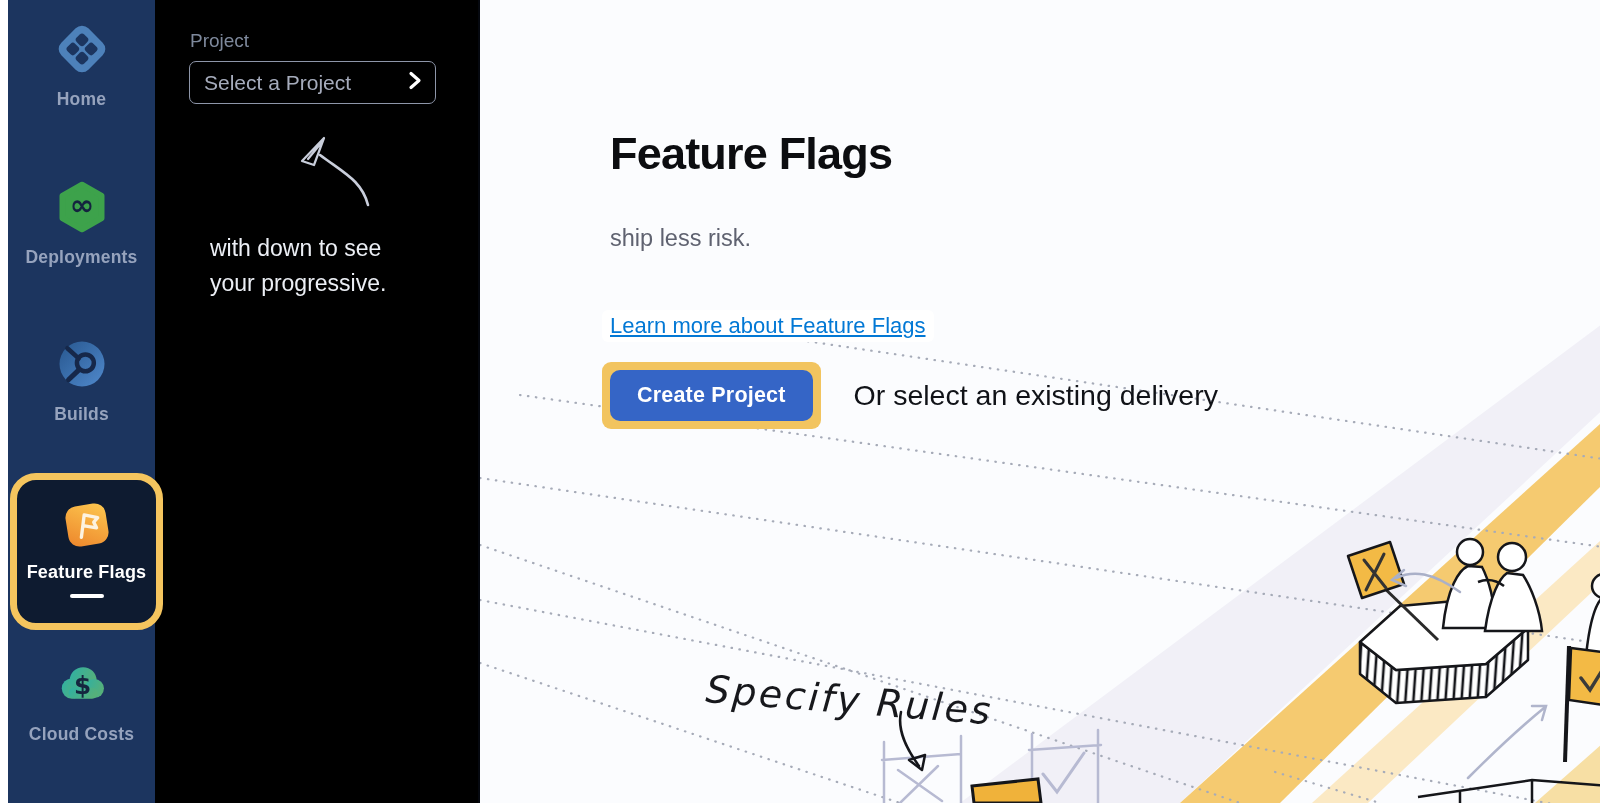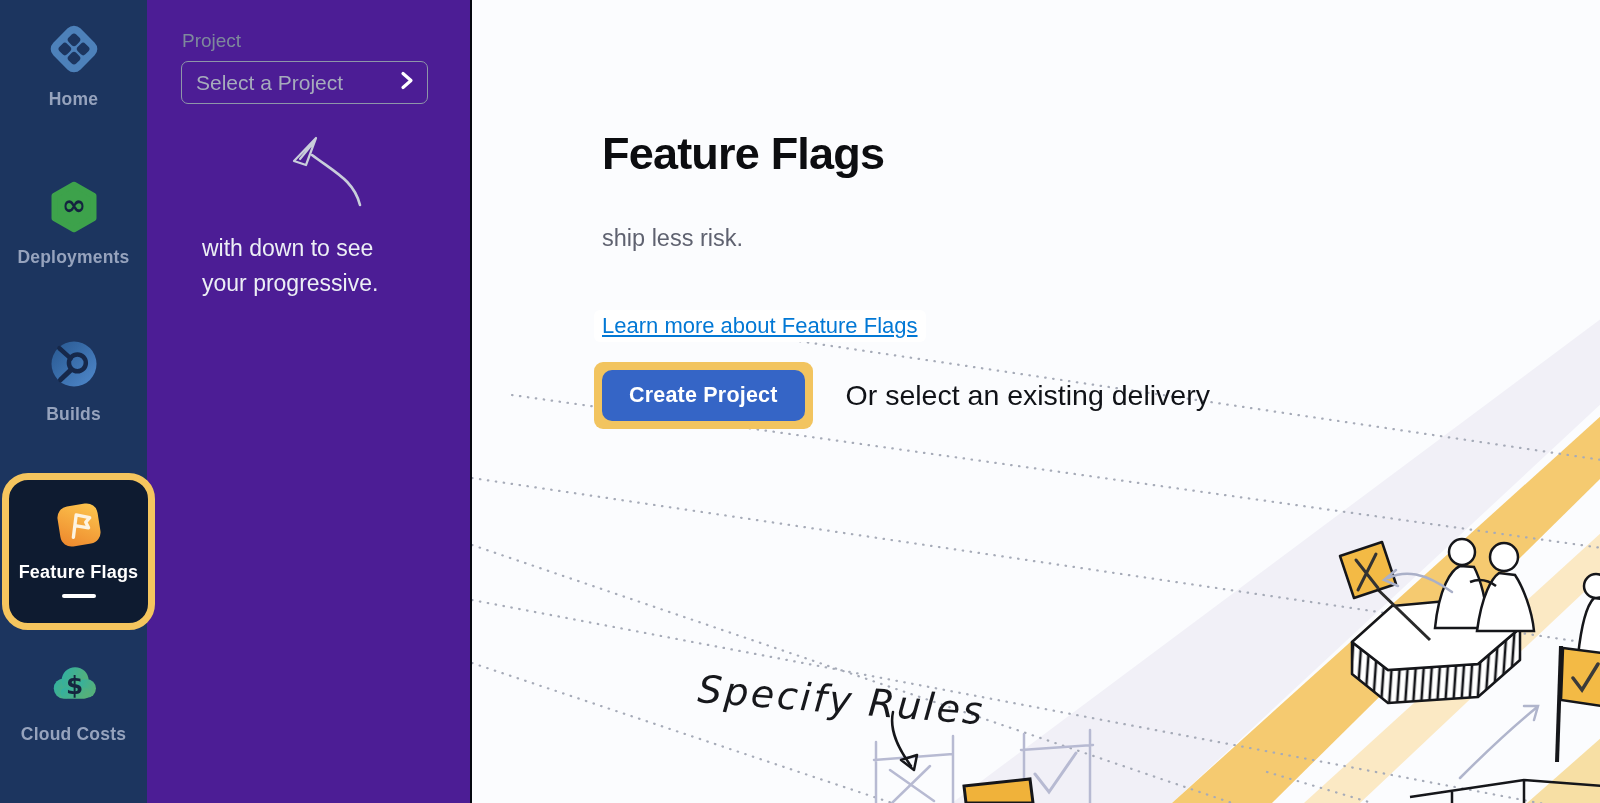--- a/index.html
+++ b/index.html
@@ -1,32 +1,32 @@
 <!DOCTYPE html>
 <html><head>
 <meta charset="utf-8">
 <style>
   html,body{margin:0;padding:0;background:#fff;}
   body{width:1600px;height:803px;overflow:hidden;font-family:"Liberation Sans",sans-serif;}
   .app{display:flex;width:1600px;height:803px;}
 
   
-  .rail{position:relative;width:147px;flex:0 0 147px;background:#1c355f;z-index:4;}
+  .rail{position:relative;width:147px;flex:0 0 147px;background:#1c355f;z-index:4;margin-left:8px;}
   .nav-item{position:absolute;left:0;width:147px;display:flex;flex-direction:column;align-items:center;cursor:pointer;}
   .nav-icon{width:54px;height:54px;display:flex;align-items:center;justify-content:center;}
   .nav-label{margin-top:13px;font-size:17.5px;font-weight:600;color:#96a3bd;letter-spacing:.2px;}
   .nav-active{position:absolute;top:473px;left:2px;width:153px;height:157px;box-sizing:border-box;
     border:7px solid #f5c55e;border-radius:26px;background:#0e1b30;z-index:5;
     display:flex;flex-direction:column;align-items:center;cursor:pointer;}
   .nav-active .nav-icon{margin-top:18px;}
   .nav-active .nav-label{margin-top:10px;color:#ffffff;font-weight:700;font-size:18px;}
   .active-underline{margin-top:11px;width:34px;height:4px;border-radius:2px;background:#ffffff;}
 
   
-  .panel{position:relative;width:323px;flex:0 0 323px;background:#4c1d95;border-right:2px solid #05080f;z-index:3;}
+  .panel{position:relative;width:323px;flex:0 0 323px;background:#000000;border-right:2px solid #05080f;z-index:3;}
   .project-label{position:absolute;top:30px;left:35px;font-size:19px;color:#7e899c;}
   .project-select{position:absolute;top:61px;left:34px;width:247px;height:43px;box-sizing:border-box;
     border:1.5px solid #8e96a9;border-radius:7px;display:flex;align-items:center;justify-content:space-between;
     padding:0 13px 0 14px;cursor:pointer;background:transparent;}
   .project-select-text{color:#a6acbc;font-size:21px;}
   .hint{position:absolute;top:231px;left:55px;width:230px;font-size:23px;line-height:34.5px;color:#eceff5;}
   .sketch-arrow{position:absolute;top:133px;left:123px;}
 
   
   .main{position:relative;flex:1;background:#fbfcfe;overflow:hidden;}

